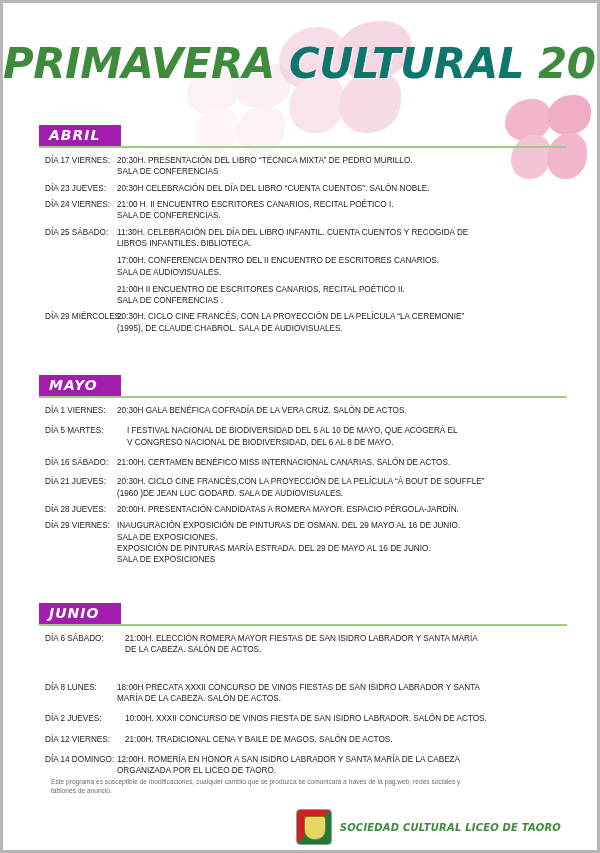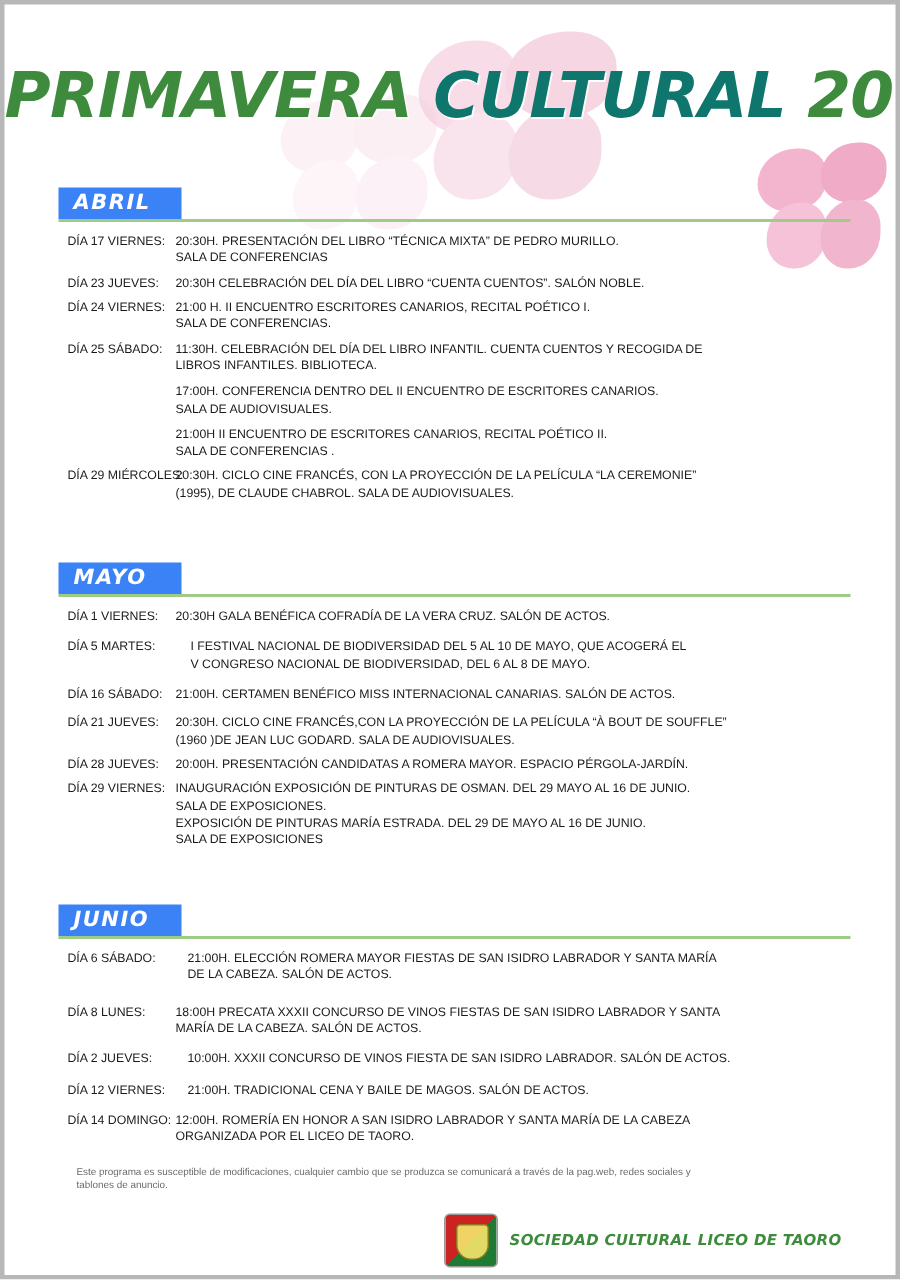--- a/index.html
+++ b/index.html
@@ -55,21 +55,21 @@
     text-align: right;
   }
   
   .month {
     position: absolute;
     left: 36px;
     width: 528px;
   }
   .month-bar {
     display: block;
-    background: #3b82f6;
+    background: #a21caf;
     color: #ffffff;
     font-family: "DejaVu Sans", sans-serif;
     font-weight: bold;
     font-style: italic;
     font-size: 14px;
     letter-spacing: 1px;
     padding: 2px 10px 3px 10px;
     width: 62px;
     box-sizing: content-box;
     text-align: left;
@@ -287,21 +287,21 @@
       </div>
 
     </div>
   </div>
 
   <div class="month" style="top:600px;">
     <div class="month-bar">JUNIO</div>
     <div class="month-rule"></div>
     <div class="events">
 
-      <div class="ev" style="margin-bottom:13px;">
+      <div class="ev" style="margin-bottom:26px;">
         <div class="ev-date">DÍA 6 SÁBADO:</div>
         <div class="ev-body" style="padding-left:8px;">
           <span class="ev-line">21:00H. ELECCIÓN ROMERA MAYOR FIESTAS DE SAN ISIDRO LABRADOR Y SANTA MARÍA</span>
           <span class="ev-line">DE LA CABEZA. SALÓN DE ACTOS.</span>
         </div>
       </div>
 
       <div class="ev" style="margin-bottom:9px;">
         <div class="ev-date">DÍA 8 LUNES:</div>
         <div class="ev-body">

